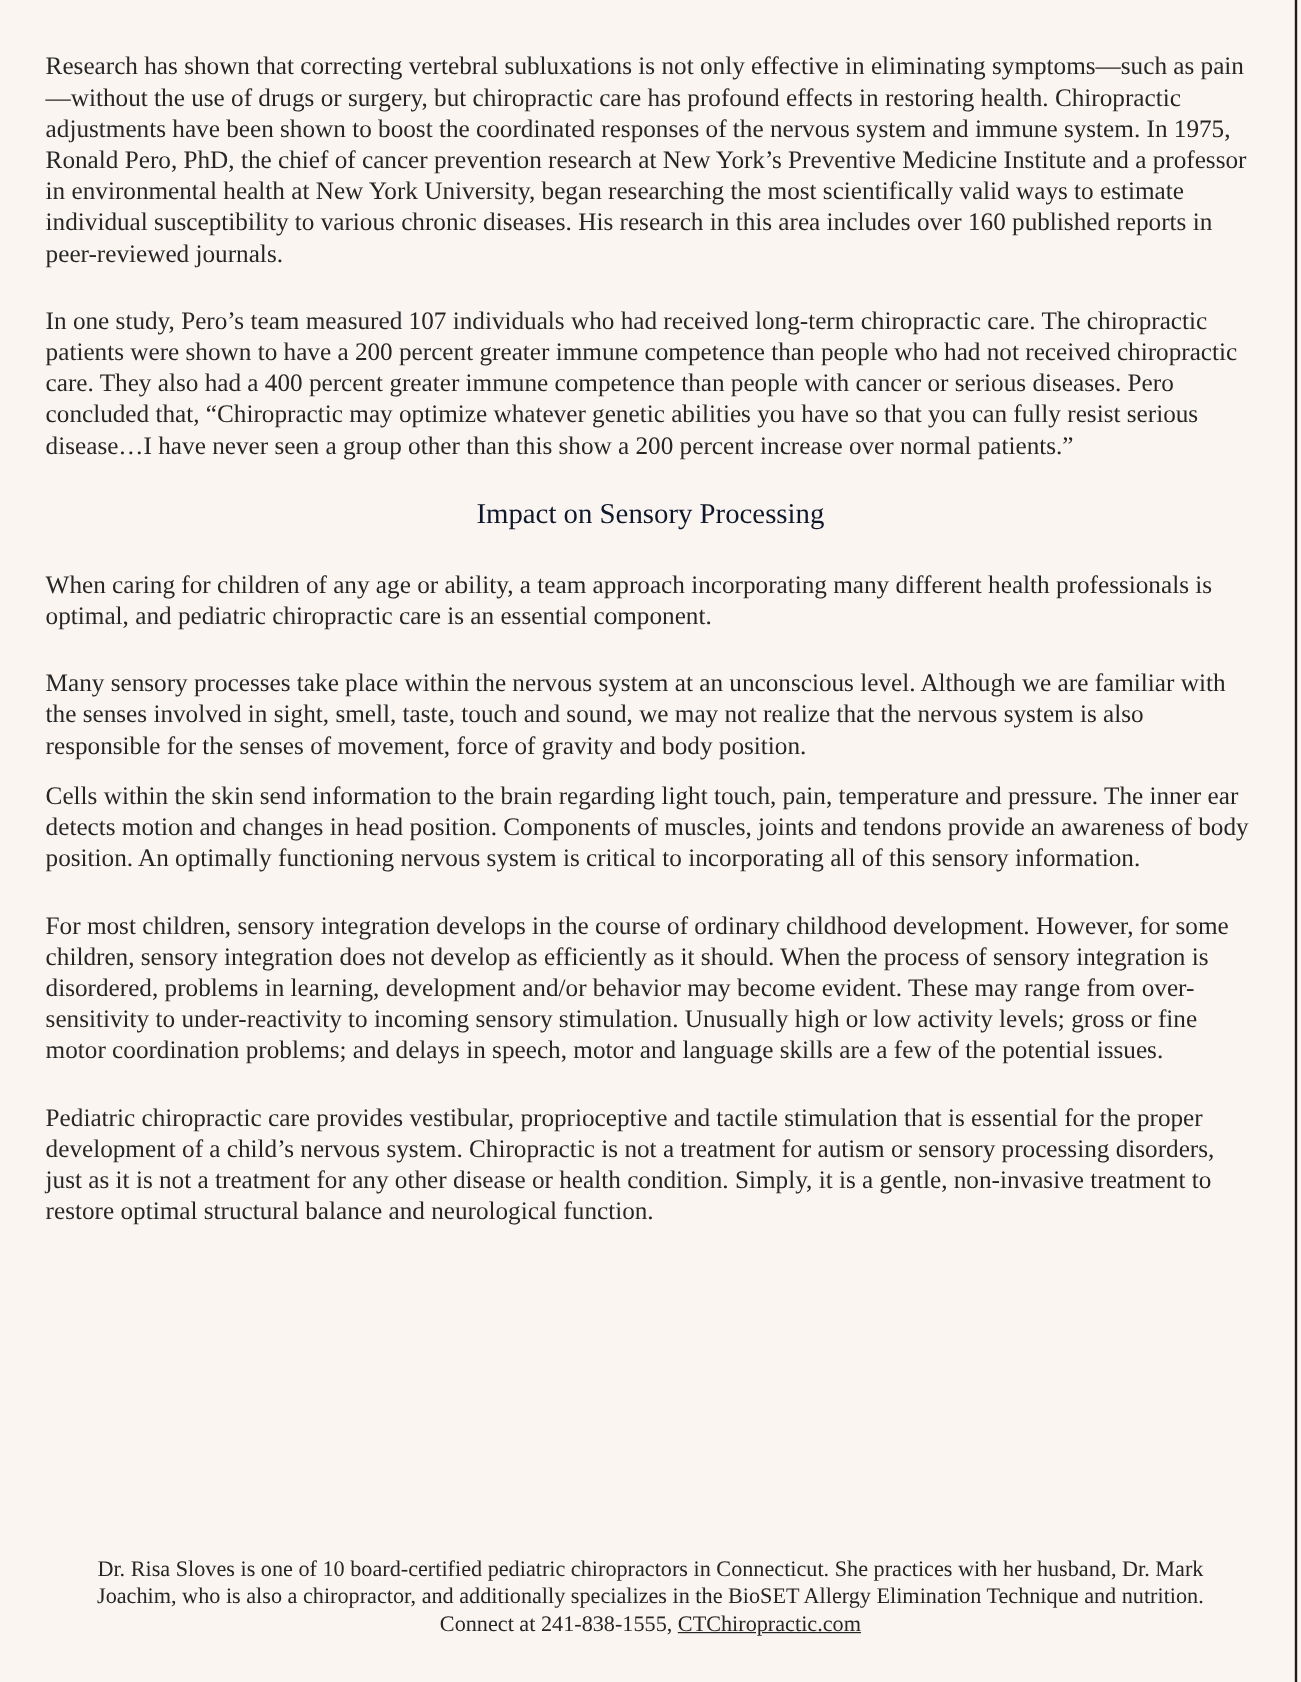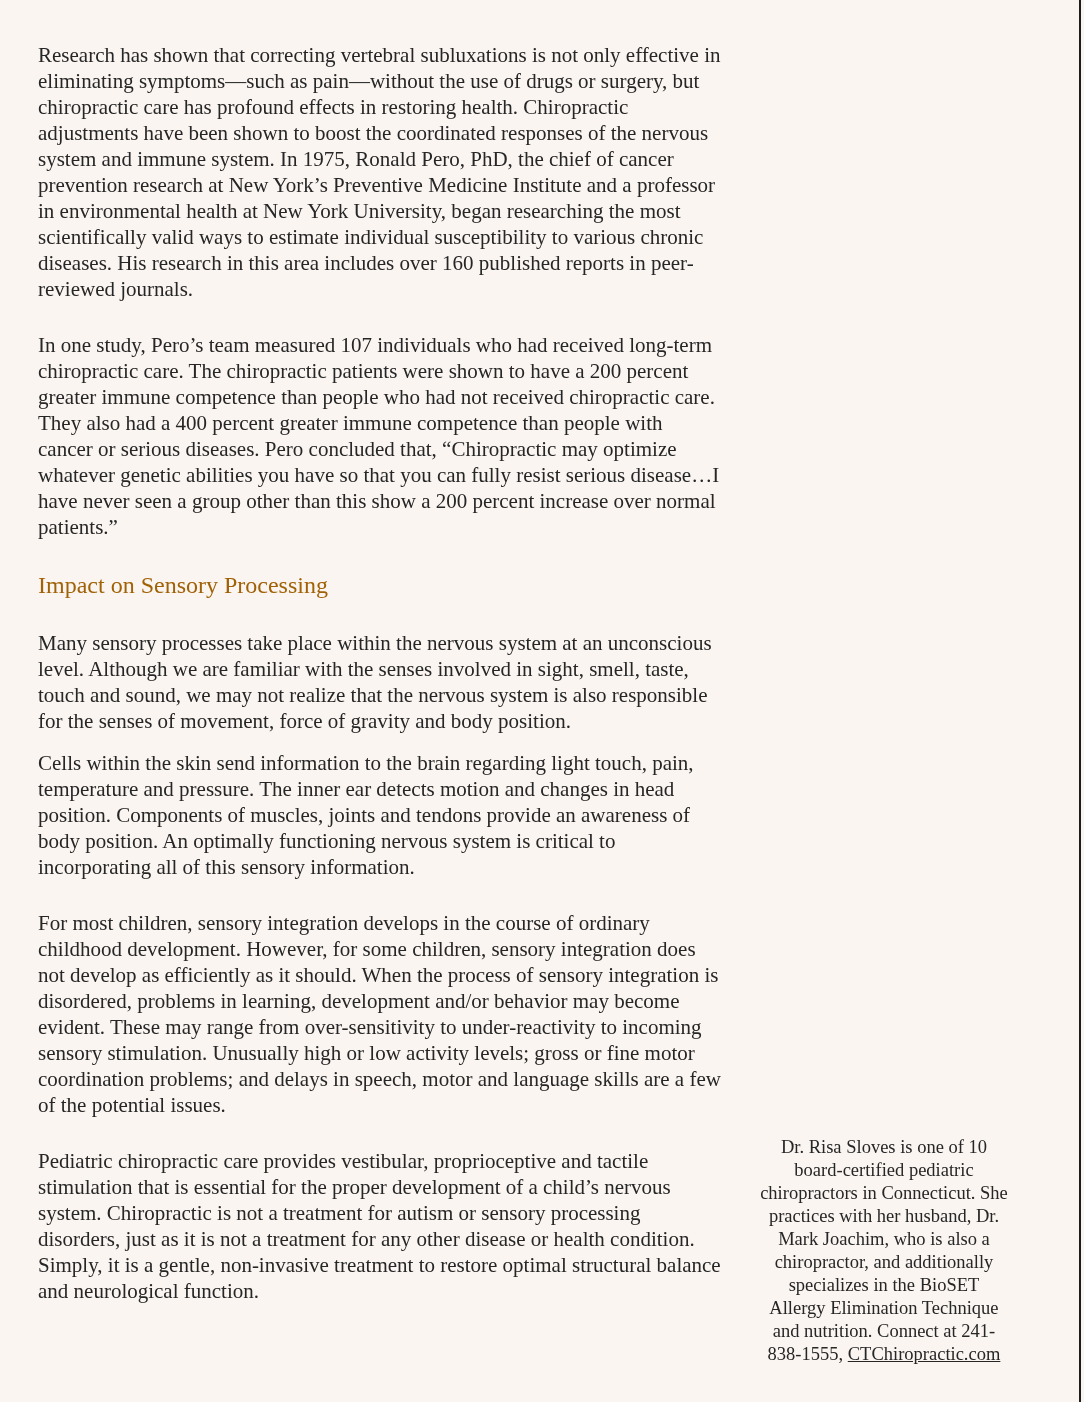--- a/index.html
+++ b/index.html
@@ -11,41 +11,41 @@
     height: 1402px;
     background: #faf5f1;
     font-family: "Liberation Serif", "DejaVu Serif", serif;
     color: #262626;
     position: relative;
     overflow: hidden;
   }
   .page {
     box-sizing: border-box;
     display: flex;
-    flex-direction: row;
+    flex-direction: column;
     height: 1402px;
     padding: 42px 38px 36px 38px;
   }
   .content p {
     margin: 0 0 30px 0;
     font-size: 21px;
     line-height: 26px;
     letter-spacing: 0;
   }
   .content p.no-gap-bottom {
     margin-bottom: 0;
   }
   .content p.no-gap-top {
     margin-top: 16px;
   }
   .section-heading {
     font-size: 24px;
     font-weight: 400;
-    color: #a16207;
-    text-align: left;
+    color: #0f172a;
+    text-align: center;
     margin: 2px 0 30px 0;
     line-height: 30px;
   }
   .footer {
     margin-top: auto;
     text-align: center;
     font-size: 18.5px;
     line-height: 23px;
     padding: 0 38px;
   }
@@ -67,20 +67,21 @@
 <body>
 
 <div class="page">
   <div class="content">
     <p>Research has shown that correcting vertebral subluxations is not only effective in eliminating symptoms—such as pain—without the use of drugs or surgery, but chiropractic care has profound effects in restoring health. Chiropractic adjustments have been shown to boost the coordinated responses of the nervous system and immune system. In 1975, Ronald Pero, PhD, the chief of cancer prevention research at New York’s Preventive Medicine Institute and a professor in environmental health at New York University, began researching the most scientifically valid ways to estimate individual susceptibility to various chronic diseases. His research in this area includes over 160 published reports in peer-reviewed journals.</p>
 
     <p>In one study, Pero’s team measured 107 individuals who had received long-term chiropractic care. The chiropractic patients were shown to have a 200 percent greater immune competence than people who had not received chiropractic care. They also had a 400 percent greater immune competence than people with cancer or serious diseases. Pero concluded that, “Chiropractic may optimize whatever genetic abilities you have so that you can fully resist serious disease…I have never seen a group other than this show a 200 percent increase over normal patients.”</p>
 
     <h2 class="section-heading">Impact on Sensory Processing</h2>
 
+    <p>When caring for children of any age or ability, a team approach incorporating many different health professionals is optimal, and pediatric chiropractic care is an essential component.</p>
 
     <p class="no-gap-bottom">Many sensory processes take place within the nervous system at an unconscious level. Although we are familiar with the senses involved in sight, smell, taste, touch and sound, we may not realize that the nervous system is also responsible for the senses of movement, force of gravity and body position.</p>
 
     <p class="no-gap-top">Cells within the skin send information to the brain regarding light touch, pain, temperature and pressure. The inner ear detects motion and changes in head position. Components of muscles, joints and tendons provide an awareness of body position. An optimally functioning nervous system is critical to incorporating all of this sensory information.</p>
 
     <p>For most children, sensory integration develops in the course of ordinary childhood development. However, for some children, sensory integration does not develop as efficiently as it should. When the process of sensory integration is disordered, problems in learning, development and/or behavior may become evident. These may range from over-sensitivity to under-reactivity to incoming sensory stimulation. Unusually high or low activity levels; gross or fine motor coordination problems; and delays in speech, motor and language skills are a few of the potential issues.</p>
 
     <p>Pediatric chiropractic care provides vestibular, proprioceptive and tactile stimulation that is essential for the proper development of a child’s nervous system. Chiropractic is not a treatment for autism or sensory processing disorders, just as it is not a treatment for any other disease or health condition. Simply, it is a gentle, non-invasive treatment to restore optimal structural balance and neurological function.</p>
   </div>
 

